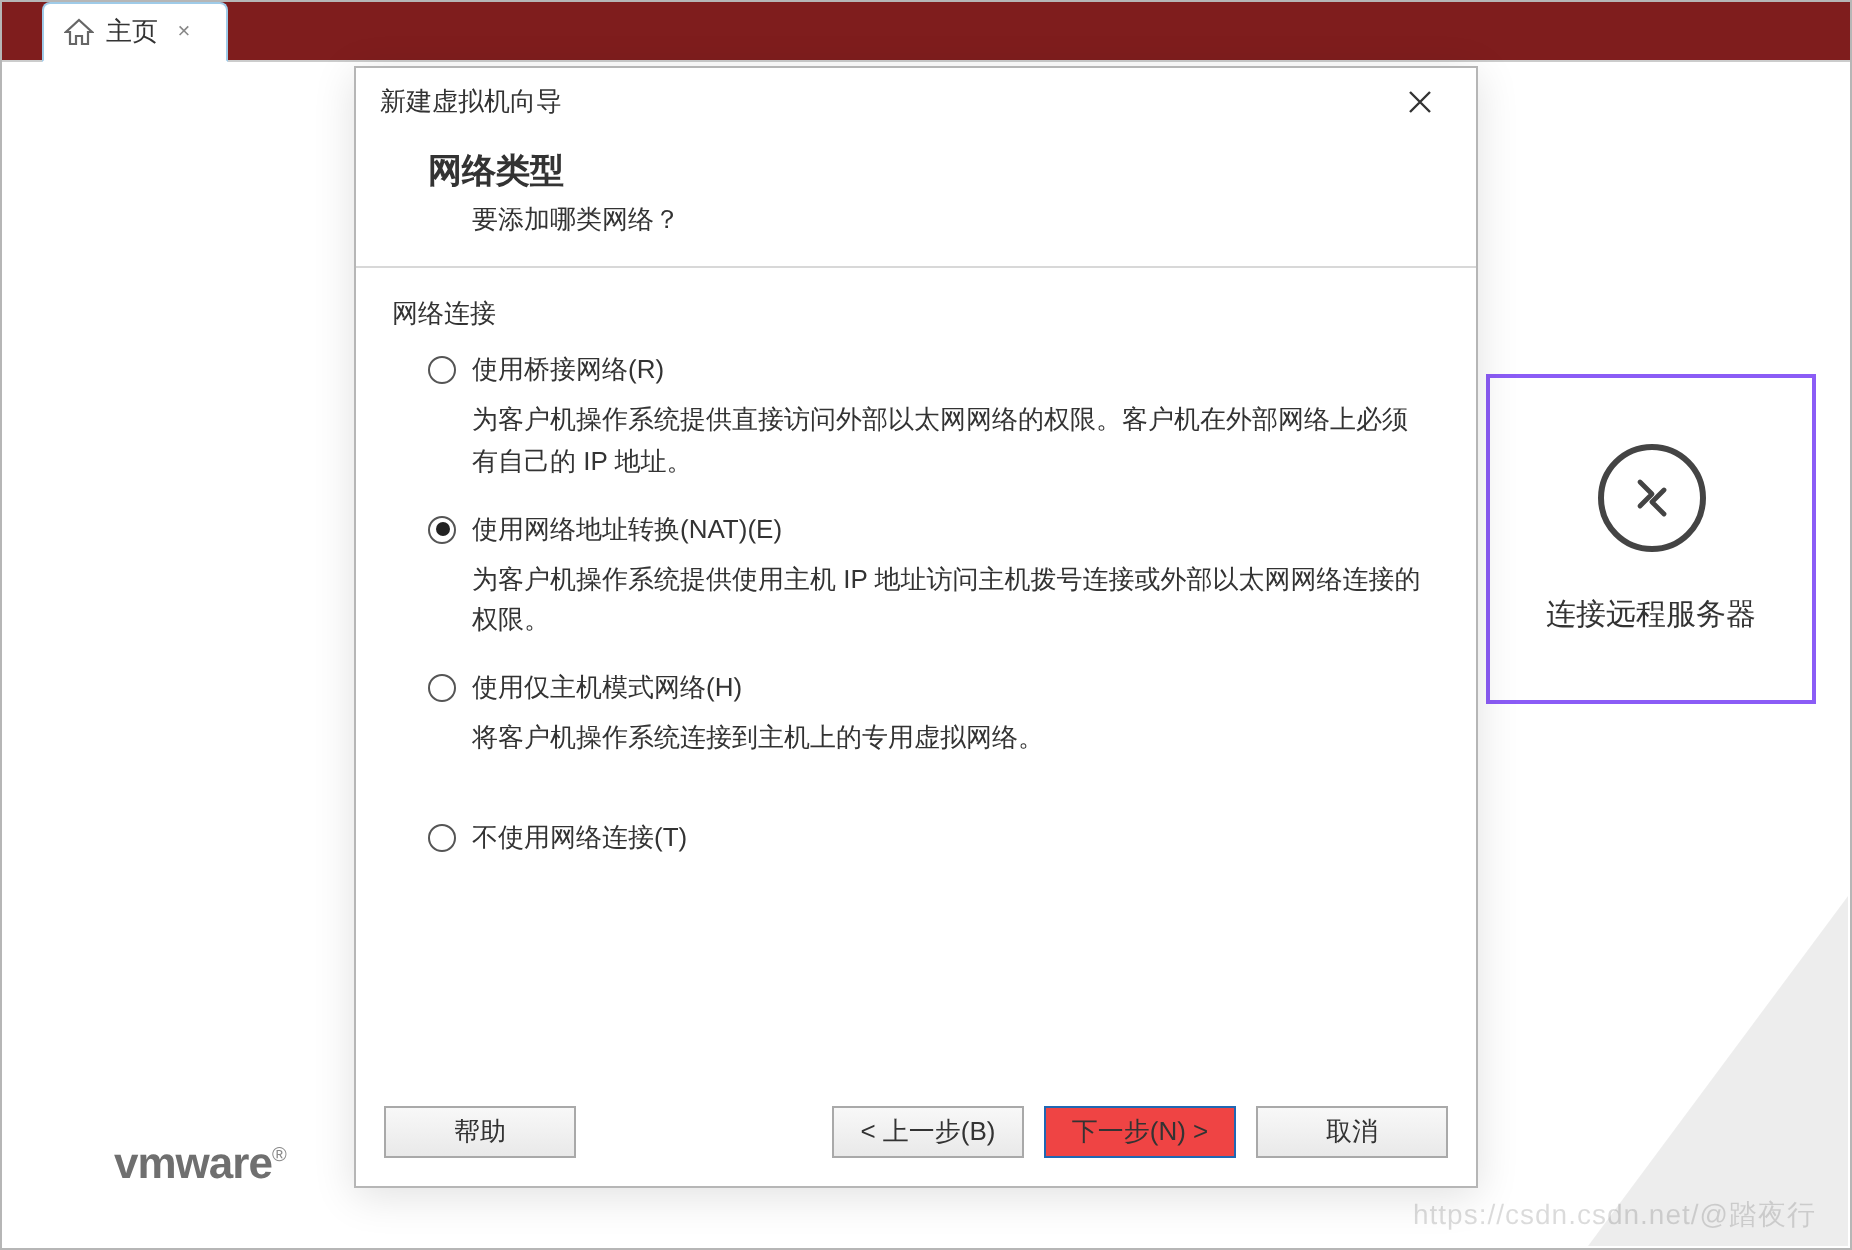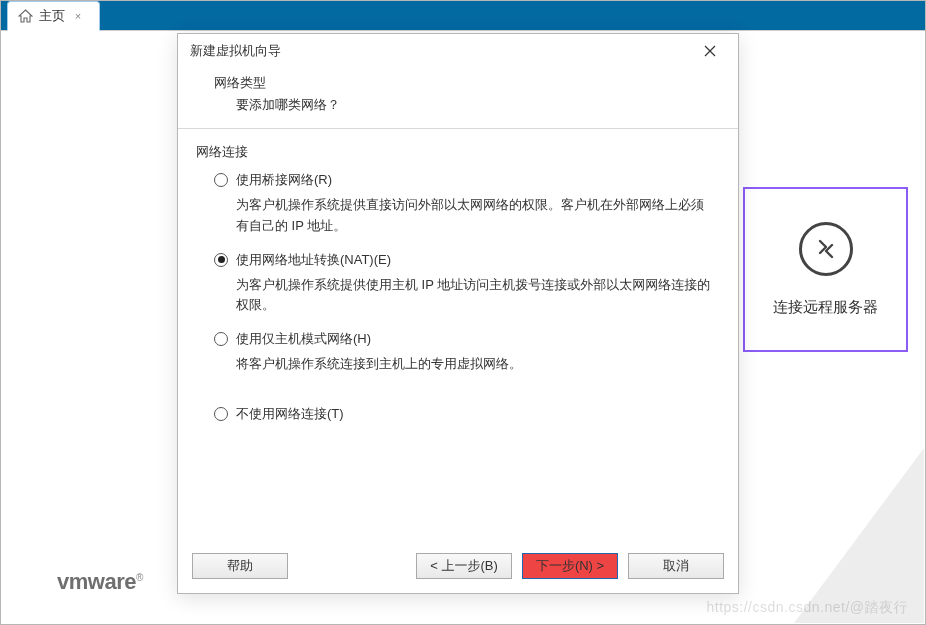--- a/index.html
+++ b/index.html
@@ -18,22 +18,22 @@
   .workspace {
     position: absolute; inset: 0;
     border: 1px solid #b6b6b6;
     background: #fff;
   }
 
   .tab-strip {
     height: 30px;
     border-bottom: 1px solid #ccc;
     display: flex;
-    padding-left: 6px;
-    background: #0369a1;
+    padding-left: 20px;
+    background: #7f1d1d;
   }
   .tab {
     display: flex; align-items: center; gap: 6px;
     padding: 5px 14px 5px 10px;
     border: 1px solid #9fcbe8;
     border-bottom: 1px solid #fff;
     background: #fff;
     border-radius: 4px 4px 0 0;
     margin-bottom: -1px;
     cursor: pointer;
@@ -119,21 +119,21 @@
   .dlg-close {
     width: 40px; height: 28px;
     display:flex; align-items:center; justify-content:center;
     cursor: pointer;
   }
   .dlg-close svg { display:block; }
 
   .dlg-header {
     padding: 6px 0 14px 36px;
   }
-  .dlg-header .h1 { font-weight: 400; font-size: 13px; }
+  .dlg-header .h1 { font-weight: 700; font-size: 17px; }
   .dlg-header .h2 { padding-left: 22px; margin-top: 4px; font-size: 13px; color: #333; }
 
   .dlg-sep { height: 1px; background: #d8d8d8; margin: 0; }
 
   .dlg-body {
     flex: 1;
     padding: 10px 24px 0 18px;
     overflow: auto;
   }
   .group-label { font-size: 13px; color: #333; margin: 4px 0 10px 0; }

